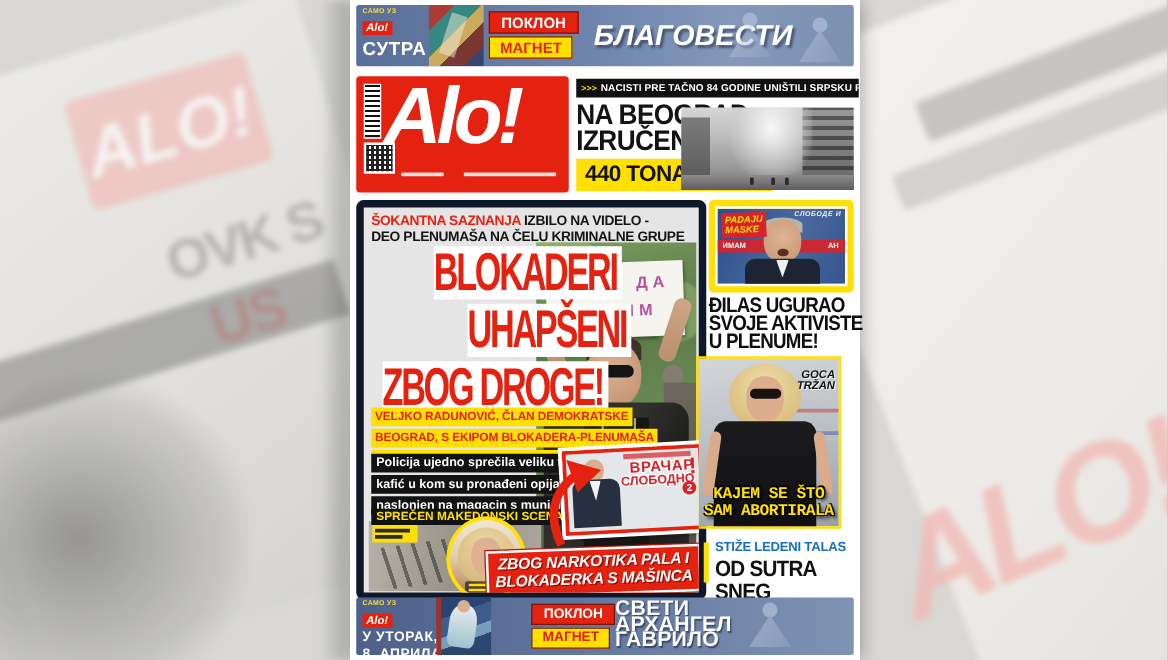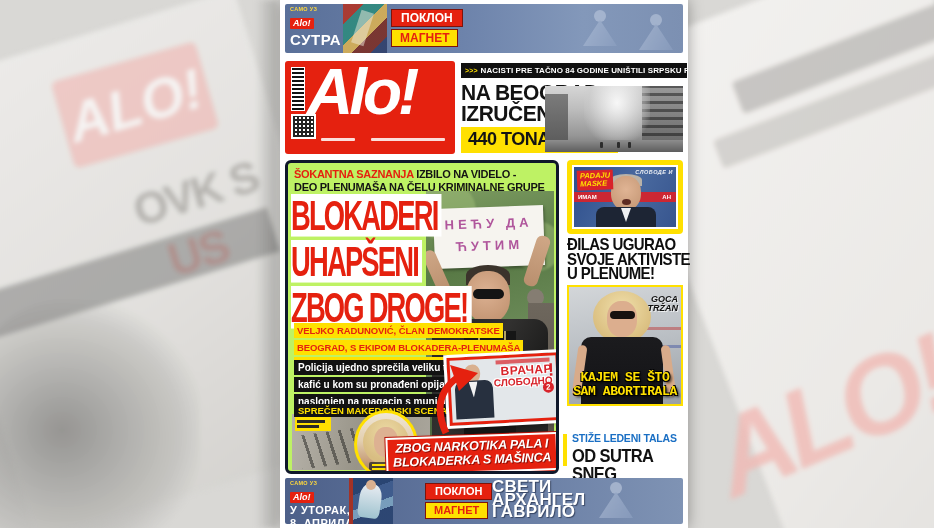--- a/index.html
+++ b/index.html
@@ -90,26 +90,26 @@
       background:radial-gradient(ellipse at 50% 35%,rgba(250,250,250,.95),rgba(205,205,205,.45) 60%,transparent 78%);}
   .bw-bldg-l{position:absolute;left:0;top:12%;width:17%;height:88%;
       background:linear-gradient(#7b7b7b,#565656);}
   .bw-bldg-r{position:absolute;right:0;top:0;width:30%;height:100%;
       background:linear-gradient(#9a9a9a,#636363),repeating-linear-gradient(0deg,rgba(40,40,40,.5) 0 3px,transparent 3px 8px);
       background-blend-mode:multiply;}
   .bw-street{position:absolute;left:0;bottom:0;width:100%;height:18%;background:linear-gradient(#8d8d8d,#5d5d5d);}
   .bw-fig{position:absolute;width:3px;height:6px;background:#2c2c2c;border-radius:1px;bottom:4px;}
 
   
-  .story-box{left:5px;top:160px;width:268px;height:308px;background:#bef264;
-      border:3px solid #0f172a;border-radius:6px;overflow:hidden;}
+  .story-box{left:5px;top:160px;width:268px;height:308px;background:#e5e5e5;
+      border:6px solid #0f172a;border-radius:6px;overflow:hidden;}
   .kicker{position:absolute;left:6px;top:5px;font-size:11px;font-weight:800;
       letter-spacing:-.3px;line-height:13px;color:#141414;white-space:nowrap;}
   .kicker .red{color:#e5210f;}
-  .big-head{position:absolute;left:3px;top:31px;z-index:3;line-height:38px;}
+  .big-head{position:absolute;left:15px;top:31px;z-index:3;line-height:38px;text-align:right;}
   .big-head div{display:inline-block;background:#fff;color:#e5210f;font-weight:900;
       font-size:38px;letter-spacing:-2.5px;transform:scale(.72,1.12);transform-origin:left top;
       padding-right:6px;white-space:nowrap;}
   .main-photo{position:absolute;left:138px;top:28px;width:128px;height:262px;overflow:hidden;
       background:linear-gradient(165deg,#7d9c61 0%,#597a46 30%,#6b8a58 55%,#4e6a40 80%,#5d7350 100%);}
   .leaf{position:absolute;border-radius:50%;background:rgba(160,190,120,.5);filter:blur(1px);}
   .sign{position:absolute;left:8px;top:16px;width:110px;height:54px;background:#f6f4ef;
       transform:rotate(-2deg);box-shadow:1px 2px 3px rgba(0,0,0,.35);text-align:center;
       color:#b0569c;font-weight:700;font-size:13px;letter-spacing:4px;line-height:22px;padding-top:6px;}
   .arm{position:absolute;background:linear-gradient(#cfa786,#b98f6e);border-radius:6px;}
@@ -181,21 +181,21 @@
       background:radial-gradient(circle at 50% 40%,#e0b494,#c79a78 80%);}
   .dp-hair{position:absolute;left:36px;top:7px;width:32px;height:12px;border-radius:50% 50% 0 0;background:#b9b2a8;}
   .dp-mouth{position:absolute;left:48px;top:32px;width:9px;height:6px;border-radius:50%;background:#5d2b22;}
   .dp-suit{position:absolute;left:22px;top:40px;width:60px;height:24px;border-radius:8px 8px 0 0;background:#1d2534;}
   .dp-shirt{position:absolute;left:47px;top:41px;width:10px;height:14px;background:#eef0f2;clip-path:polygon(0 0,100% 0,50% 100%);}
   .dp-badge{position:absolute;left:3px;top:3px;background:#d8232a;color:#ffe000;font-weight:900;
       font-style:italic;font-size:7.5px;line-height:8px;padding:2px 3px;transform:rotate(-2deg);}
   .dilas-head{left:287px;top:237px;width:118px;color:#0e0e0e;font-weight:900;font-size:15px;
       line-height:14.5px;letter-spacing:-.6px;}
   .dilas-head div{transform:scaleY(1.12);transform-origin:left top;white-space:nowrap;}
-  .goca-panel{left:287px;top:285px;width:116px;height:121px;border:2px solid #ffe000;box-sizing:border-box;
+  .goca-panel{left:277px;top:285px;width:116px;height:138px;border:2px solid #ffe000;box-sizing:border-box;
       overflow:hidden;background:linear-gradient(170deg,#d3d6d9 0%,#b9bec3 50%,#9aa0a6 100%);padding-left:38px;}
   .gp-ring1{position:absolute;right:0;top:40px;width:40px;height:3px;background:rgba(190,60,60,.5);}
   .gp-ring2{position:absolute;right:0;top:58px;width:34px;height:3px;background:rgba(60,80,160,.45);}
   .gp-hair{position:absolute;left:24px;top:4px;width:58px;height:52px;border-radius:50%;
       background:radial-gradient(circle at 50% 35%,#f0dfab,#d9bd7e 75%);}
   .gp-face{position:absolute;left:38px;top:14px;width:30px;height:36px;border-radius:45%;background:#dcae8e;}
   .gp-glass{position:absolute;left:41px;top:24px;width:25px;height:8px;background:#17120f;border-radius:4px;}
   .gp-dress{position:absolute;left:12px;top:50px;width:82px;height:95px;border-radius:10px 10px 0 0;
       background:linear-gradient(#1b1b1e,#101013);}
   .gp-arm{position:absolute;width:9px;height:52px;background:#d8ab8a;border-radius:5px;}
@@ -247,20 +247,21 @@
         <div class="promo-day">СУТРА</div>
       </div>
       <div class="icon-art" style="left:58px;">
         <div class="a"></div>
         <div class="b"></div>
       </div>
       <div class="gift" style="left:106px;top:5px;">
         <div><span class="g1">ПОКЛОН</span></div>
         <div><span class="g2">МАГНЕТ</span></div>
       </div>
+      <div class="promo-title" style="left:190px;top:11px;font-size:23px;">БЛАГОВЕСТИ</div>
       <div class="angel-ghost" style="right:66px;">
         <div class="h"></div>
         <div class="w"></div>
       </div>
       <div class="angel-ghost" style="right:10px;top:8px;">
         <div class="h"></div>
         <div class="w"></div>
       </div>
     </div>
 

